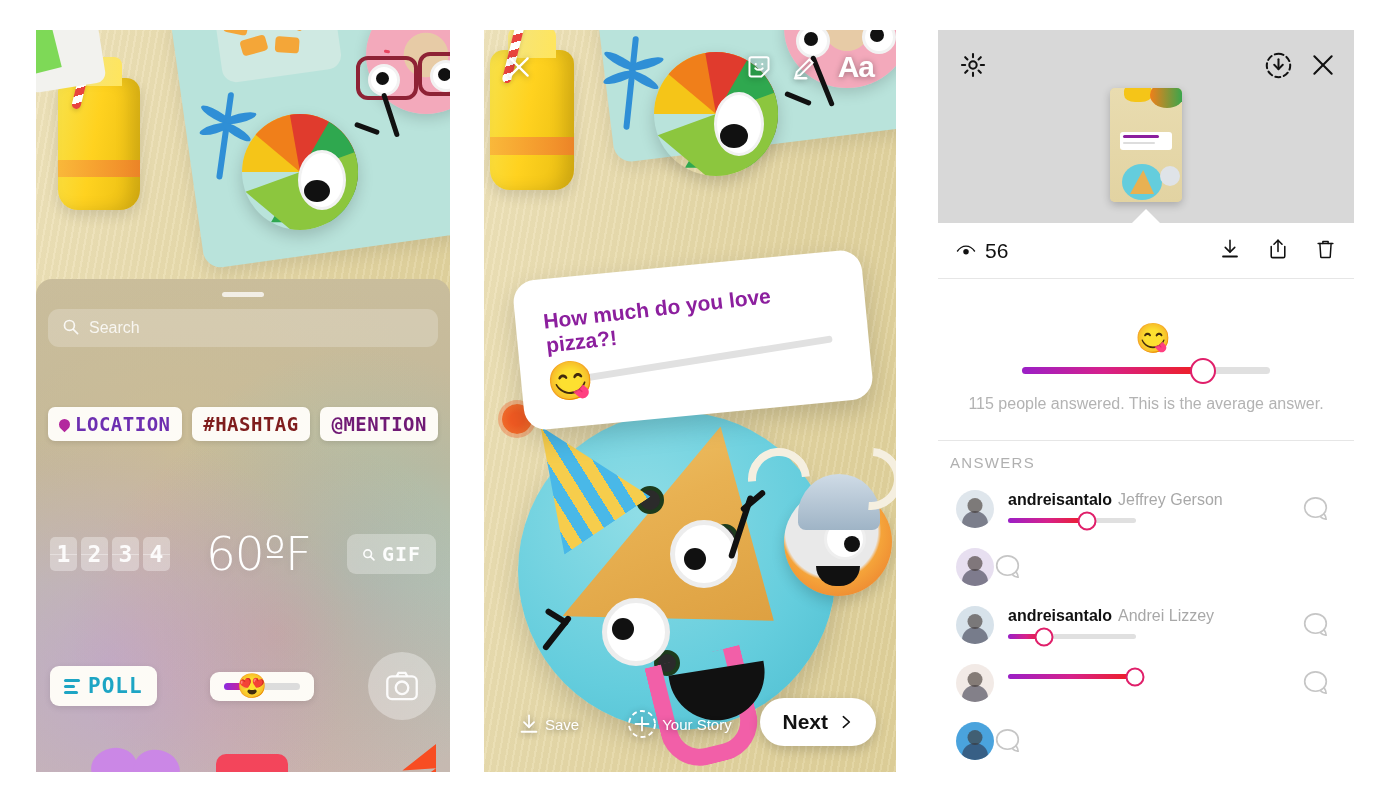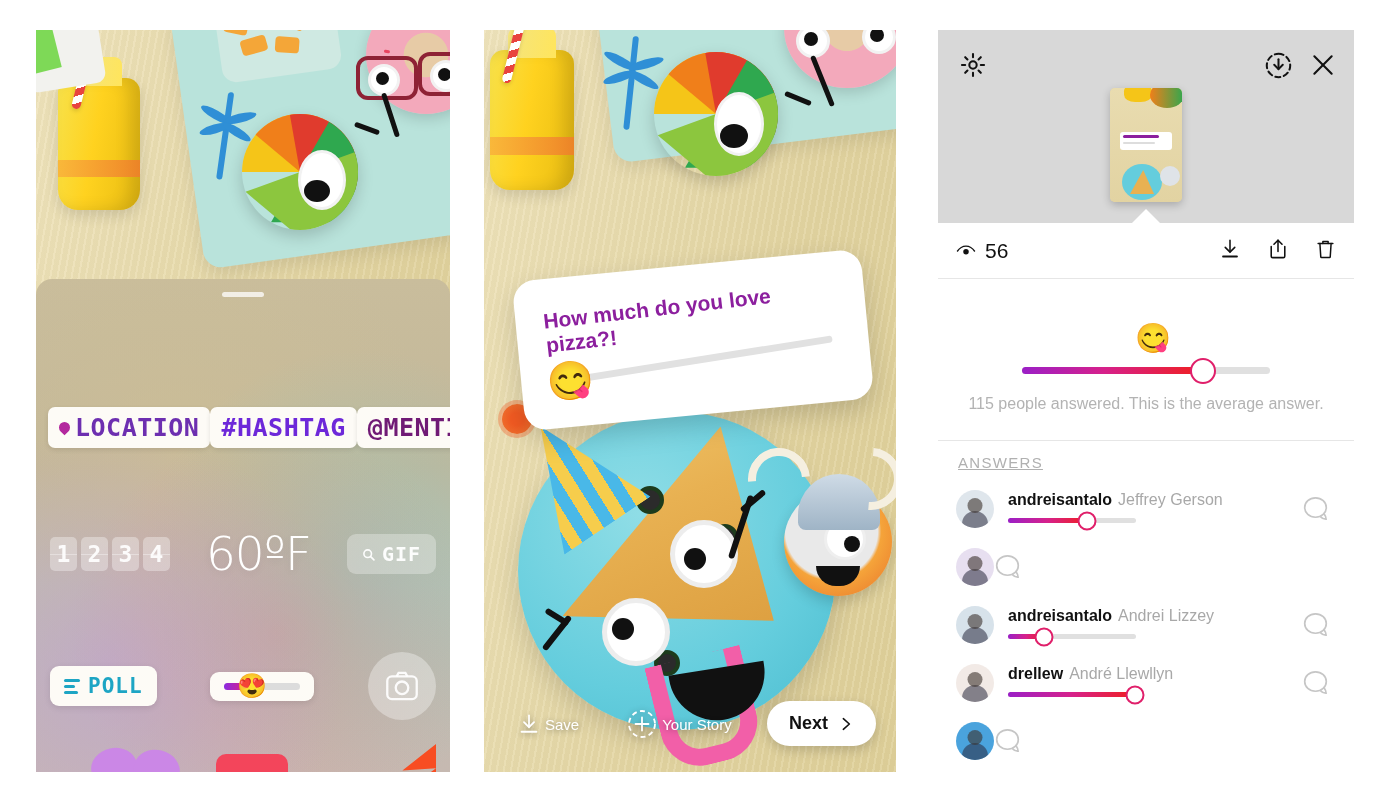--- a/index.html
+++ b/index.html
@@ -72,25 +72,25 @@
         linear-gradient(180deg,#c9bd9c 0%,#c2b79a 38%,#bfbfae 62%,#c6b9b1 100%);
       backdrop-filter:blur(22px);}
   .grab{position:absolute;left:50%;transform:translateX(-50%);top:13px;
       width:42px;height:5px;border-radius:3px;background:rgba(255,255,255,.75);}
   .searchbar{position:absolute;left:12px;right:12px;top:30px;height:38px;
       border-radius:11px;background:rgba(255,255,255,.22);display:flex;align-items:center;gap:10px;padding:0 14px;
       box-sizing:border-box;}
   .searchbar .txt{color:rgba(255,255,255,.82);font-size:16px;}
   .row-tags{position:absolute;left:12px;right:12px;top:128px;display:flex;justify-content:space-between;}
   .chip{background:#fdfbf6;border-radius:7px;padding:6px 11px;display:flex;align-items:center;gap:5px;
-      font-size:25px;font-weight:700;letter-spacing:.5px;
+      font-size:19px;font-weight:700;letter-spacing:.5px;
       font-family:"DejaVu Sans Mono",monospace;
       box-shadow:0 2px 5px rgba(0,0,0,.10);}
   .chip.loc{color:#6d2fb0;}
-  .chip.hash{color:#6d28d9;}
+  .chip.hash{color:#7f1d1d;}
   .chip.men{color:#701a75;}
   .pin{width:11px;height:11px;border-radius:50% 50% 50% 0;transform:rotate(-45deg);background:#b3289e;}
 
   .row-2{position:absolute;left:14px;right:14px;top:247px;display:flex;align-items:center;justify-content:space-between;}
   .countdown{display:flex;gap:4px;}
   .countdown i{display:block;width:27px;height:34px;border-radius:5px;background:rgba(255,255,255,.34);
       color:rgba(255,255,255,.92);font-family:"DejaVu Sans Mono",monospace;font-size:23px;font-weight:700;
       text-align:center;line-height:34px;font-style:normal;position:relative;}
   .countdown i:after{content:"";position:absolute;left:0;right:0;top:50%;height:1px;background:rgba(255,255,255,.35);}
   .temp{color:#fff;font-size:47px;font-weight:300;letter-spacing:-1px;
@@ -157,21 +157,21 @@
       box-shadow:0 6px 14px rgba(0,0,0,.16);}
   .helmet{position:absolute;right:16px;bottom:242px;width:82px;height:56px;border-radius:42px 42px 8px 8px;
       background:linear-gradient(180deg,#cfdbe6,#9fb4c6);}
   .horn{position:absolute;width:46px;height:46px;border:8px solid #f5efe0;border-radius:50%;
       border-right-color:transparent;border-bottom-color:transparent;}
 
   .bottombar{position:absolute;left:0;right:0;bottom:0;height:96px;display:flex;align-items:center;z-index:5;}
   .bb-item{display:flex;flex-direction:row;align-items:center;gap:5px;color:#fff;
       filter:drop-shadow(0 1px 3px rgba(0,0,0,.4));font-size:15px;}
   .nextbtn{position:absolute;right:20px;bottom:26px;background:#fff;border-radius:26px;padding:12px 22px;
-      display:flex;align-items:center;gap:10px;font-size:18px;font-weight:600;color:#111;
+      display:flex;align-items:center;gap:10px;font-size:21px;font-weight:600;color:#111;
       box-shadow:0 4px 12px rgba(0,0,0,.18);justify-content:center;}
 
   
   .c-head{position:absolute;left:0;right:0;top:0;height:193px;background:#d8d8d8;}
   .c-head .gear{position:absolute;left:22px;top:22px;}
   .c-head .dl{position:absolute;right:62px;top:22px;}
   .c-head .x{position:absolute;right:18px;top:22px;}
   .thumb{position:absolute;left:50%;transform:translateX(-50%);top:58px;width:72px;height:114px;
       border-radius:5px;overflow:hidden;box-shadow:0 3px 9px rgba(0,0,0,.22);background:#e4d3a4;}
   .caret{position:absolute;left:50%;transform:translateX(-50%);bottom:0;width:0;height:0;
@@ -186,21 +186,21 @@
   .resultbox{position:absolute;left:0;right:0;top:249px;height:161px;background:#fff;
       border-bottom:1px solid #e6e6e6;}
   .rb-emo{position:absolute;left:50%;top:42px;margin-left:7px;transform:translateX(-50%);font-size:29px;}
   .rb-track{position:absolute;left:84px;right:84px;top:88px;height:7px;border-radius:5px;background:#e0e0e0;}
   .rb-fill{position:absolute;left:0;top:0;bottom:0;width:73%;border-radius:5px;
       background:linear-gradient(90deg,#9b1fc7,#d6218b 45%,#f01f1f 100%);}
   .rb-knob{position:absolute;left:73%;top:50%;transform:translate(-50%,-50%);width:22px;height:22px;
       border-radius:50%;background:#fff;border:2.5px solid #e01f6a;}
   .rb-cap{position:absolute;left:0;right:0;top:116px;text-align:center;color:#b3b3b3;font-size:16px;}
 
-  .answers-h{position:absolute;left:20px;top:424px;color:#b0b0b0;font-size:15px;letter-spacing:1.3px;text-decoration:underline;}
+  .answers-h{position:absolute;left:12px;top:424px;color:#b0b0b0;font-size:15px;letter-spacing:1.3px;}
   .alist{position:absolute;left:0;right:0;top:455px;bottom:0;overflow:hidden;}
   .arow{position:relative;height:58px;padding:0 18px;box-sizing:border-box;display:flex;align-items:flex-start;}
   .av{width:38px;height:38px;border-radius:50%;flex:0 0 38px;margin-top:5px;overflow:hidden;position:relative;}
   .amid{flex:1;padding-left:14px;padding-top:6px;}
   .aname{font-size:16px;color:#111;}
   .aname b{font-weight:700;}
   .aname span{color:#a8a8a8;font-weight:400;margin-left:6px;}
   .atrack{margin-top:9px;width:128px;height:5px;border-radius:4px;background:#e0e0e0;position:relative;}
   .afill{position:absolute;left:0;top:0;bottom:0;border-radius:4px;
       background:linear-gradient(90deg,#9b1fc7,#d6218b 50%,#f01f1f 100%);}
@@ -263,20 +263,29 @@
         <div class="band"></div>
       </div>
       <div class="straw" style="left:44px;top:4px;height:76px;"></div>
       <div style="position:absolute;left:-12px;top:-8px;width:78px;height:66px;background:#f2f2ee;border-radius:0 0 10px 10px;transform:rotate(-9deg);"></div>
       <div style="position:absolute;left:-14px;top:-10px;width:34px;height:52px;background:#7ed957;transform:rotate(-14deg);"></div>
     </div>
 
     <div class="tray-sheet">
       <div class="grab"></div>
 
+      <div class="searchbar">
+        <span>
+          <svg width="17" height="17" viewBox="0 0 24 24" fill="none" stroke="rgba(255,255,255,.85)" stroke-width="2.4">
+              <circle cx="10.5" cy="10.5" r="7"></circle>
+              <line x1="16" y1="16" x2="22" y2="22" stroke-linecap="round"></line>
+            </svg>
+        </span>
+        <span class="txt">Search</span>
+      </div>
 
       <div class="row-tags">
         <div class="chip loc">
           <span class="pin"></span>
           <span>LOCATION</span>
         </div>
         <div class="chip hash">
           <span>#HASHTAG</span>
         </div>
         <div class="chip men">
@@ -404,20 +413,45 @@
       <div class="horn" style="right:86px;bottom:262px;transform:rotate(40deg);"></div>
       <div class="horn" style="right:-6px;bottom:262px;transform:rotate(140deg);"></div>
     </div>
 
     <div class="slider-card">
       <div class="sc-q">How much do you love pizza?!</div>
       <div class="sc-track"></div>
       <div class="sc-emo">😋</div>
     </div>
 
+    <div class="topbar">
+      <div class="ic">
+        <svg width="26" height="26" viewBox="0 0 24 24" stroke="#fff" stroke-width="2.1" stroke-linecap="round">
+            <line x1="4" y1="4" x2="20" y2="20"></line>
+            <line x1="20" y1="4" x2="4" y2="20"></line>
+          </svg>
+      </div>
+      <div class="grp">
+        <div class="ic">
+          <svg width="26" height="26" viewBox="0 0 24 24" fill="none" stroke="#fff" stroke-width="1.8">
+            <path d="M3.2 4.6a1.6 1.6 0 0 1 1.6-1.6h14.4a1.6 1.6 0 0 1 1.6 1.6v9.6L14.2 20.8H4.8a1.6 1.6 0 0 1-1.6-1.6z"></path>
+            <circle cx="9" cy="9.4" r="1" fill="#fff" stroke="none"></circle>
+              <circle cx="15" cy="9.4" r="1" fill="#fff" stroke="none"></circle>
+            <path d="M8.6 13.2c1.6 1.9 5.2 1.9 6.8 0" stroke-linecap="round"></path>
+          </svg>
+        </div>
+        <div class="ic">
+          <svg width="26" height="26" viewBox="0 0 24 24" fill="none" stroke="#fff" stroke-width="1.9" stroke-linecap="round">
+            <path d="M4.5 16.5 16 5l3 3L7.5 19.5 3.5 20.5z"></path>
+              <line x1="3" y1="22.4" x2="13" y2="22.4" stroke-width="2.4"></line>
+          </svg>
+        </div>
+        <div class="aa">Aa</div>
+      </div>
+    </div>
 
     <div class="bottombar">
       <div class="bb-item" style="margin-left:34px;">
         <svg width="22" height="24" viewBox="0 0 24 24" fill="none" stroke="#fff" stroke-width="1.9" stroke-linecap="round">
           <line x1="12" y1="2.5" x2="12" y2="15"></line>
             <path d="M6.5 10 12 15.5 17.5 10"></path>
             <line x1="4" y1="20.5" x2="20" y2="20.5" stroke-width="2.3"></line>
         </svg>
         <span>Save</span>
       </div>
@@ -565,21 +599,20 @@
               <path d="M12 2.6c5.4 0 9.6 3.8 9.6 8.6 0 4.8-4.2 8.6-9.6 8.6-5.4 0-9.6-3.8-9.6-8.6C2.4 6.4 6.6 2.6 12 2.6z"></path>
               <path d="M19.6 16.6c1.2 1.6 1.8 3.4 1.8 4.8-2 .1-3.8-.8-5-2.2"></path>
             </svg></div>
         </div>
         <div class="arow">
           <div class="av" style="background:#f2eae6">
             <div style="position:absolute;left:50%;top:56%;transform:translateX(-50%);width:26px;height:30px;border-radius:13px 13px 4px 4px;background:rgba(40,40,60,.55)"></div>
             <div style="position:absolute;left:50%;top:20%;transform:translateX(-50%);width:15px;height:15px;border-radius:50%;background:rgba(60,50,45,.6)"></div>
           </div>
           <div class="amid">
-            <div class="aname"><b>drellew</b><span>André Llewllyn</span></div>
             <div class="atrack">
               <div class="afill" style="width:99%"></div>
               <div class="aknob" style="left:99%"></div>
             </div>
           </div>
           <div class="abubble"><svg width="27" height="27" viewBox="0 0 24 24" fill="none" stroke="#c6c6c6" stroke-width="1.5">
               <path d="M12 2.6c5.4 0 9.6 3.8 9.6 8.6 0 4.8-4.2 8.6-9.6 8.6-5.4 0-9.6-3.8-9.6-8.6C2.4 6.4 6.6 2.6 12 2.6z"></path>
               <path d="M19.6 16.6c1.2 1.6 1.8 3.4 1.8 4.8-2 .1-3.8-.8-5-2.2"></path>
             </svg></div>
         </div>

